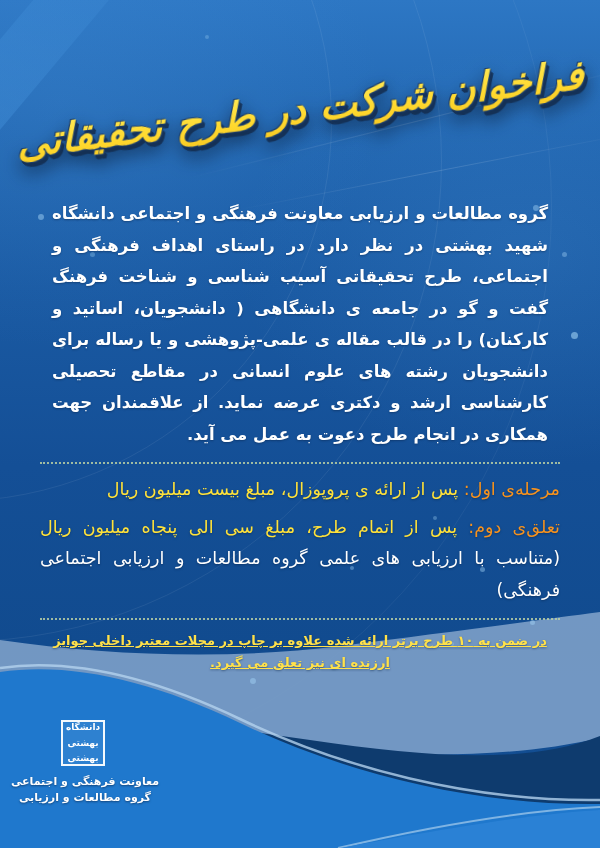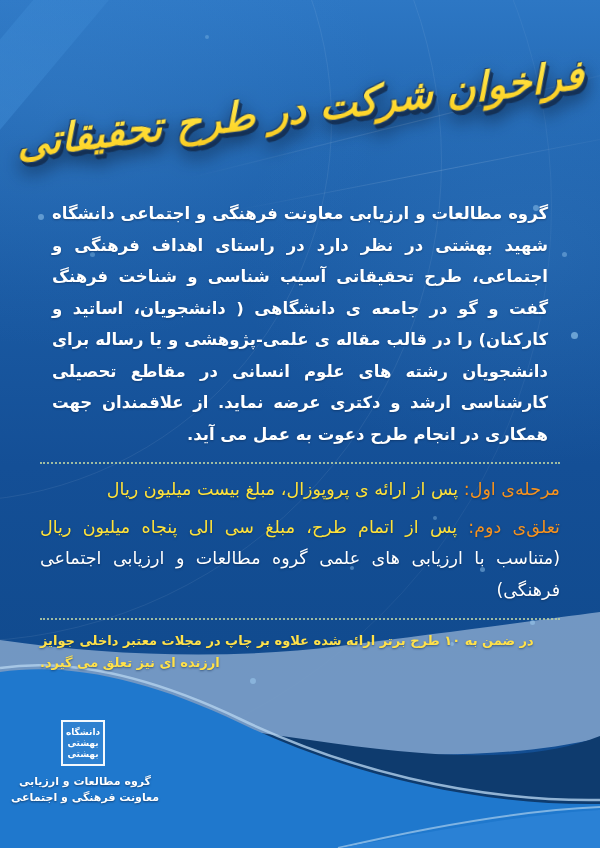--- a/index.html
+++ b/index.html
@@ -65,31 +65,32 @@
     text-shadow:0 1px 2px rgba(10,35,70,.5);
   }
   .stage-label{color:#f6921e;}
   .stage-amount{color:#ffe23a;}
   .stage-plain{color:#ffffff;}
   .bonus-par{
     margin:8px 0 8px;
     color:#ffe14a;
     font-size:13px;font-weight:bold;
     line-height:22px;
-    text-align:left;
+    text-align:center;
     text-shadow:0 1px 2px rgba(10,35,70,.5);
+    text-decoration:underline;
   }
   
   .footer{position:absolute;left:0;bottom:0;width:600px;height:130px;z-index:5;}
   .logo-box{
     position:absolute;left:61px;top:2px;
     width:44px;height:46px;
     border:2px solid rgba(255,255,255,.95);
     background:rgba(255,255,255,.07);
-    display:flex;flex-direction:column;align-items:center;justify-content:center;
+    display:flex;flex-direction:column;align-items:center;justify-content:space-between;
     color:#fff;font-weight:bold;
     box-sizing:border-box;
   }
   .logo-box span{display:block;font-size:9px;line-height:11px;white-space:nowrap;}
   .footer-lines{
     position:absolute;left:10px;top:56px;width:150px;
     text-align:center;color:#ffffff;
     font-size:11px;font-weight:bold;line-height:16px;
     direction:rtl;
     text-shadow:0 1px 2px rgba(10,35,70,.6);
@@ -153,18 +154,18 @@
 
   </div>
 
   <div class="footer">
     <div class="logo-box">
       <span>دانشگاه</span>
       <span>بهشتی</span>
       <span>بهشتی</span>
     </div>
     <div class="footer-lines">
+      <div>معاونت فرهنگی و اجتماعی</div>
       <div>گروه مطالعات و ارزیابی</div>
-      <div>معاونت فرهنگی و اجتماعی</div>
     </div>
   </div>
 
 </div>
 
 </body></html>

